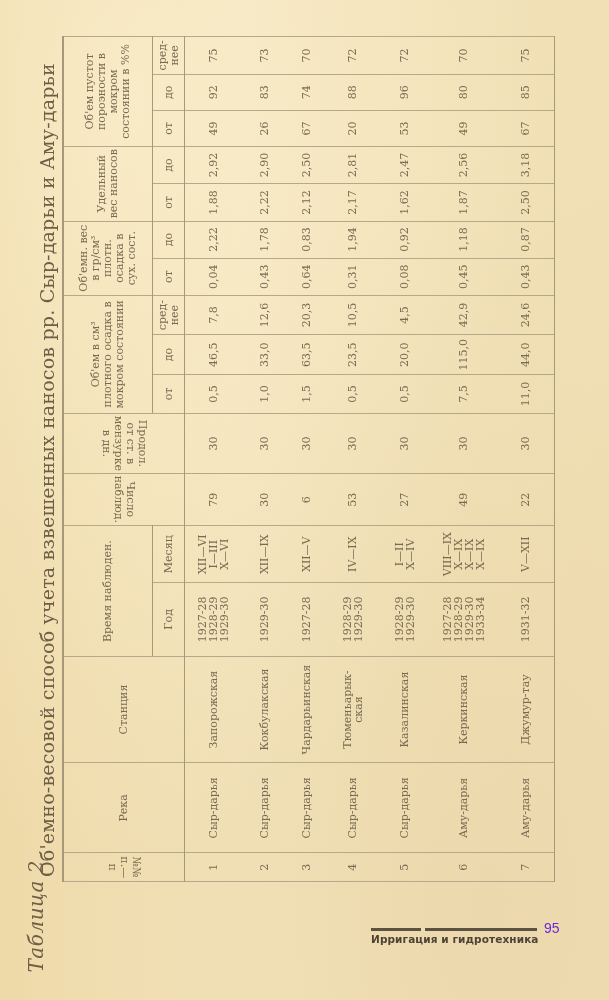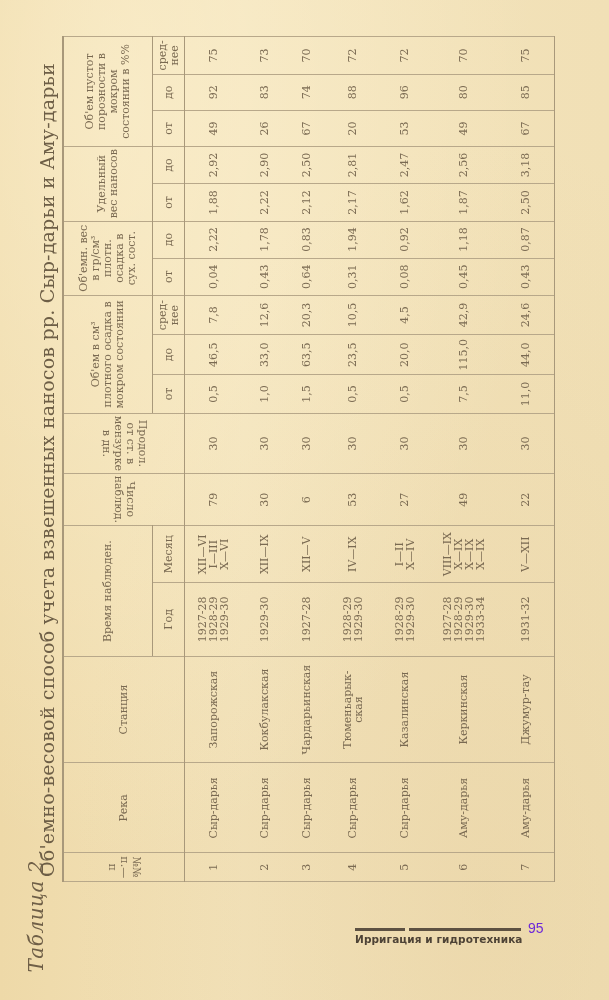--- a/index.html
+++ b/index.html
@@ -101,21 +101,21 @@
   .data-table col.c-station { width: 108px; }
   .data-table col.c-year { width: 78px; }
   .data-table col.c-month { width: 58px; }
   .data-table col.c-nobs { width: 38px; }
   .data-table col.c-dur { width: 40px; }
   .data-table col.c-v { width: 40px; }
   .data-table col.c-d { width: 38px; }
 
   .footer {
     position: absolute;
-    left: 350px;
+    left: 366px;
     top: 928px;
     width: 230px;
     height: 40px;
   }
   .footer-rule {
     position: absolute;
     left: 5px;
     top: 0;
     width: 166px;
     height: 3px;

